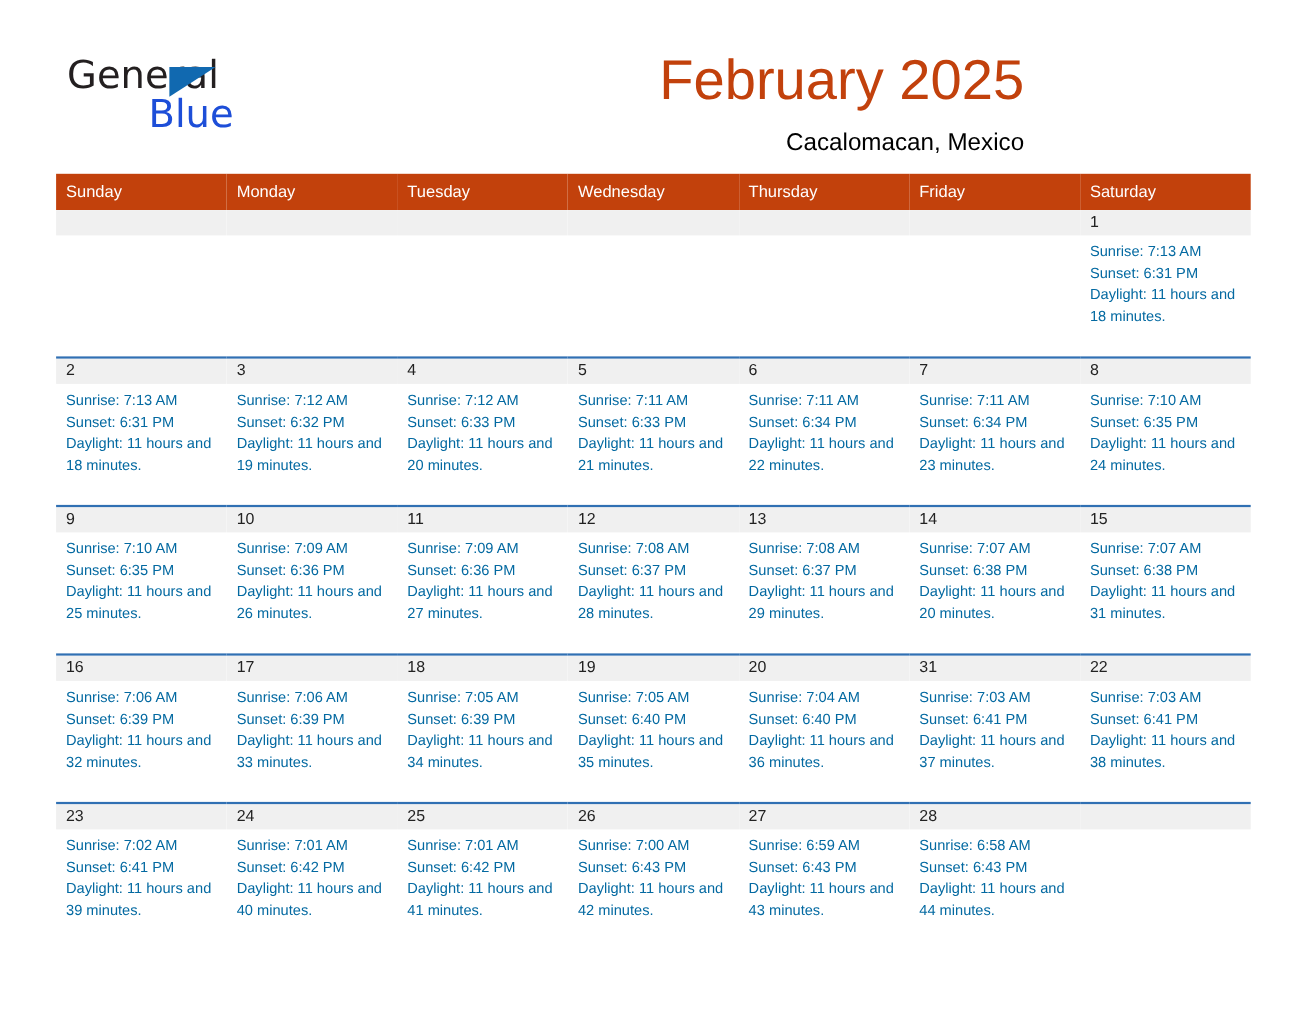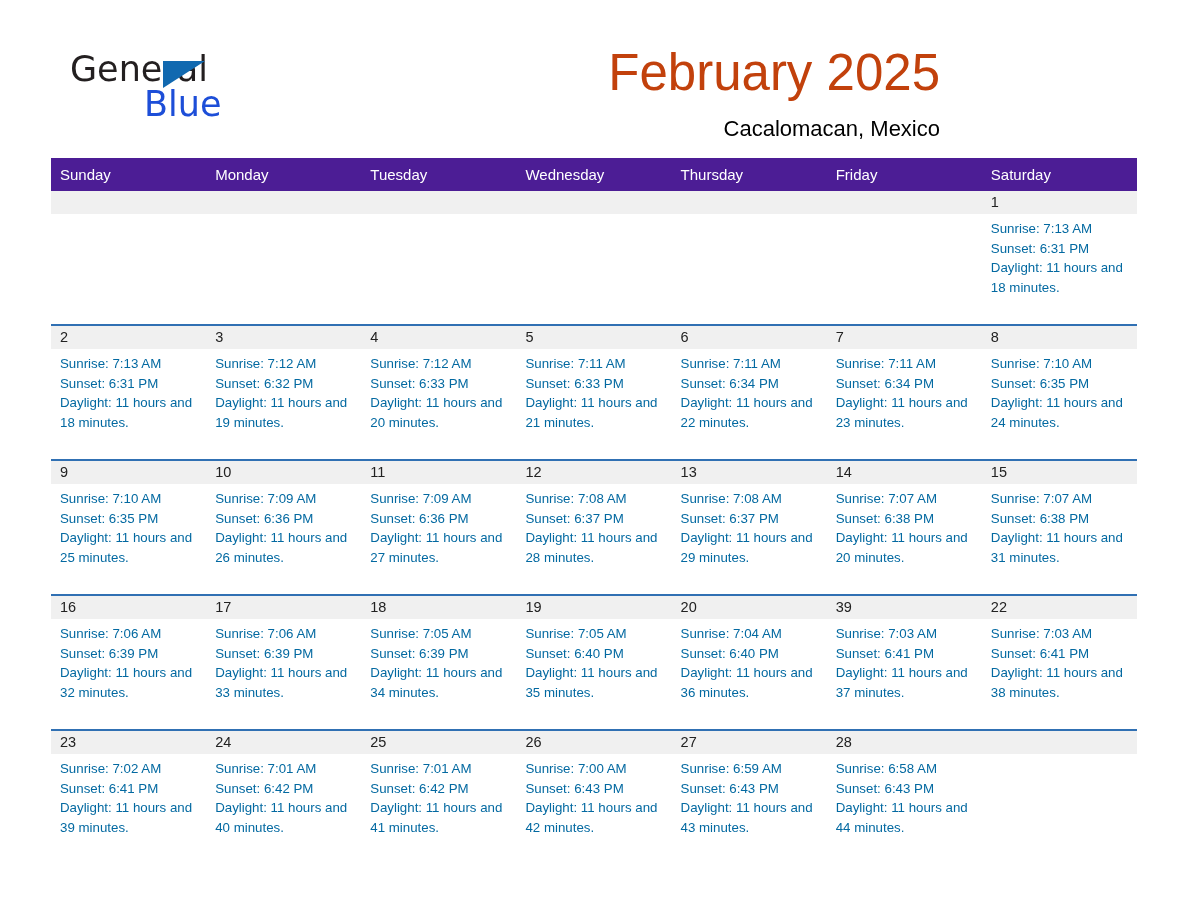--- a/index.html
+++ b/index.html
@@ -17,21 +17,21 @@
   .page {
     position: relative;
     width: 1188px;
     height: 918px;
     box-sizing: border-box;
   }
 
   
   .header {
     position: absolute;
-    left: 12px;
+    left: 3px;
     top: 0;
     width: 980px;
     height: 152px;
   }
   .logo {
     position: absolute;
     left: 58px;
     top: 50px;
     width: 300px;
     height: 80px;
@@ -92,21 +92,21 @@
   
   .calendar {
     position: absolute;
     left: 51px;
     top: 158px;
     width: 1086px;
     border-collapse: collapse;
     table-layout: fixed;
   }
   .calendar th {
-    background: #4c1d95;
+    background: #c2410c;
     color: #ffffff;
     font-size: 15px;
     font-weight: 400;
     text-align: left;
     padding: 7px 0 8px 9px;
     height: 18px;
     vertical-align: middle;
   }
   .calendar col.daycol { width: 155.14px; }
 
@@ -426,21 +426,21 @@
               <div class="daynum">20</div>
               <div class="details">
                 <div>Sunrise: 7:04 AM</div>
                 <div>Sunset: 6:40 PM</div>
                 <div class="daylight">Daylight: 11 hours and 36 minutes.</div>
               </div>
             </div>
           </td>
           <td>
             <div class="cell-inner">
-              <div class="daynum">39</div>
+              <div class="daynum">31</div>
               <div class="details">
                 <div>Sunrise: 7:03 AM</div>
                 <div>Sunset: 6:41 PM</div>
                 <div class="daylight">Daylight: 11 hours and 37 minutes.</div>
               </div>
             </div>
           </td>
           <td>
             <div class="cell-inner">
               <div class="daynum">22</div>

